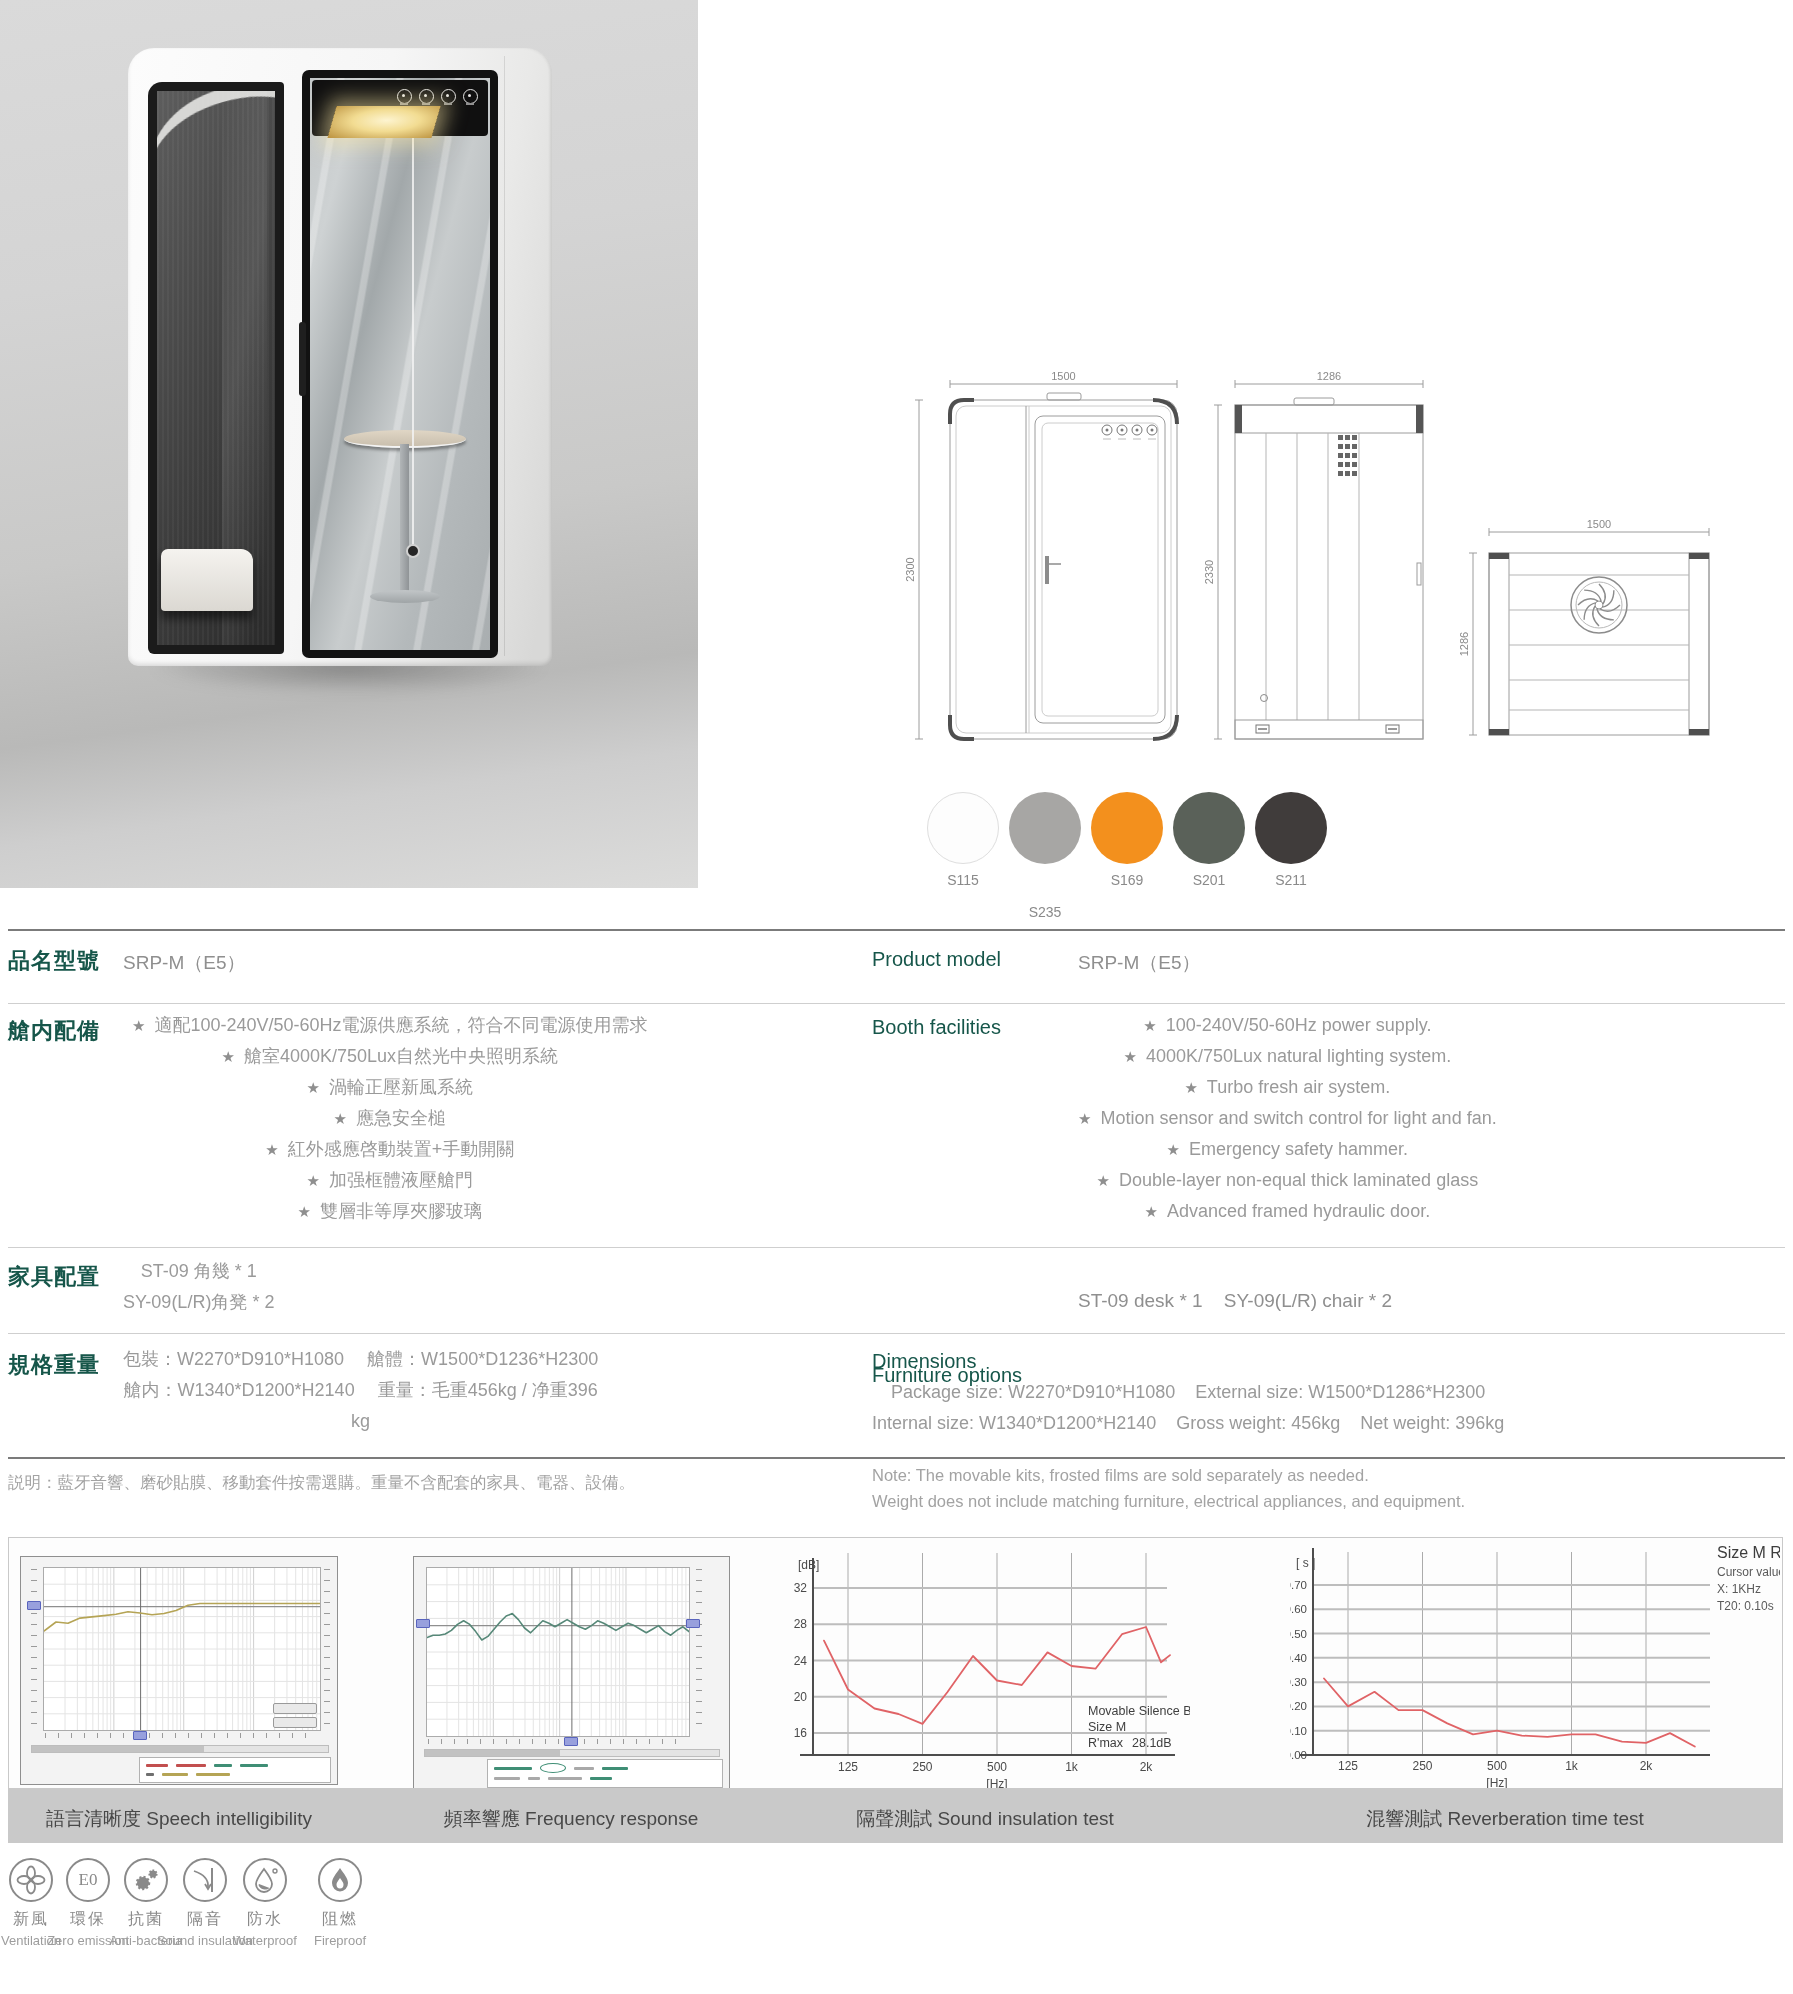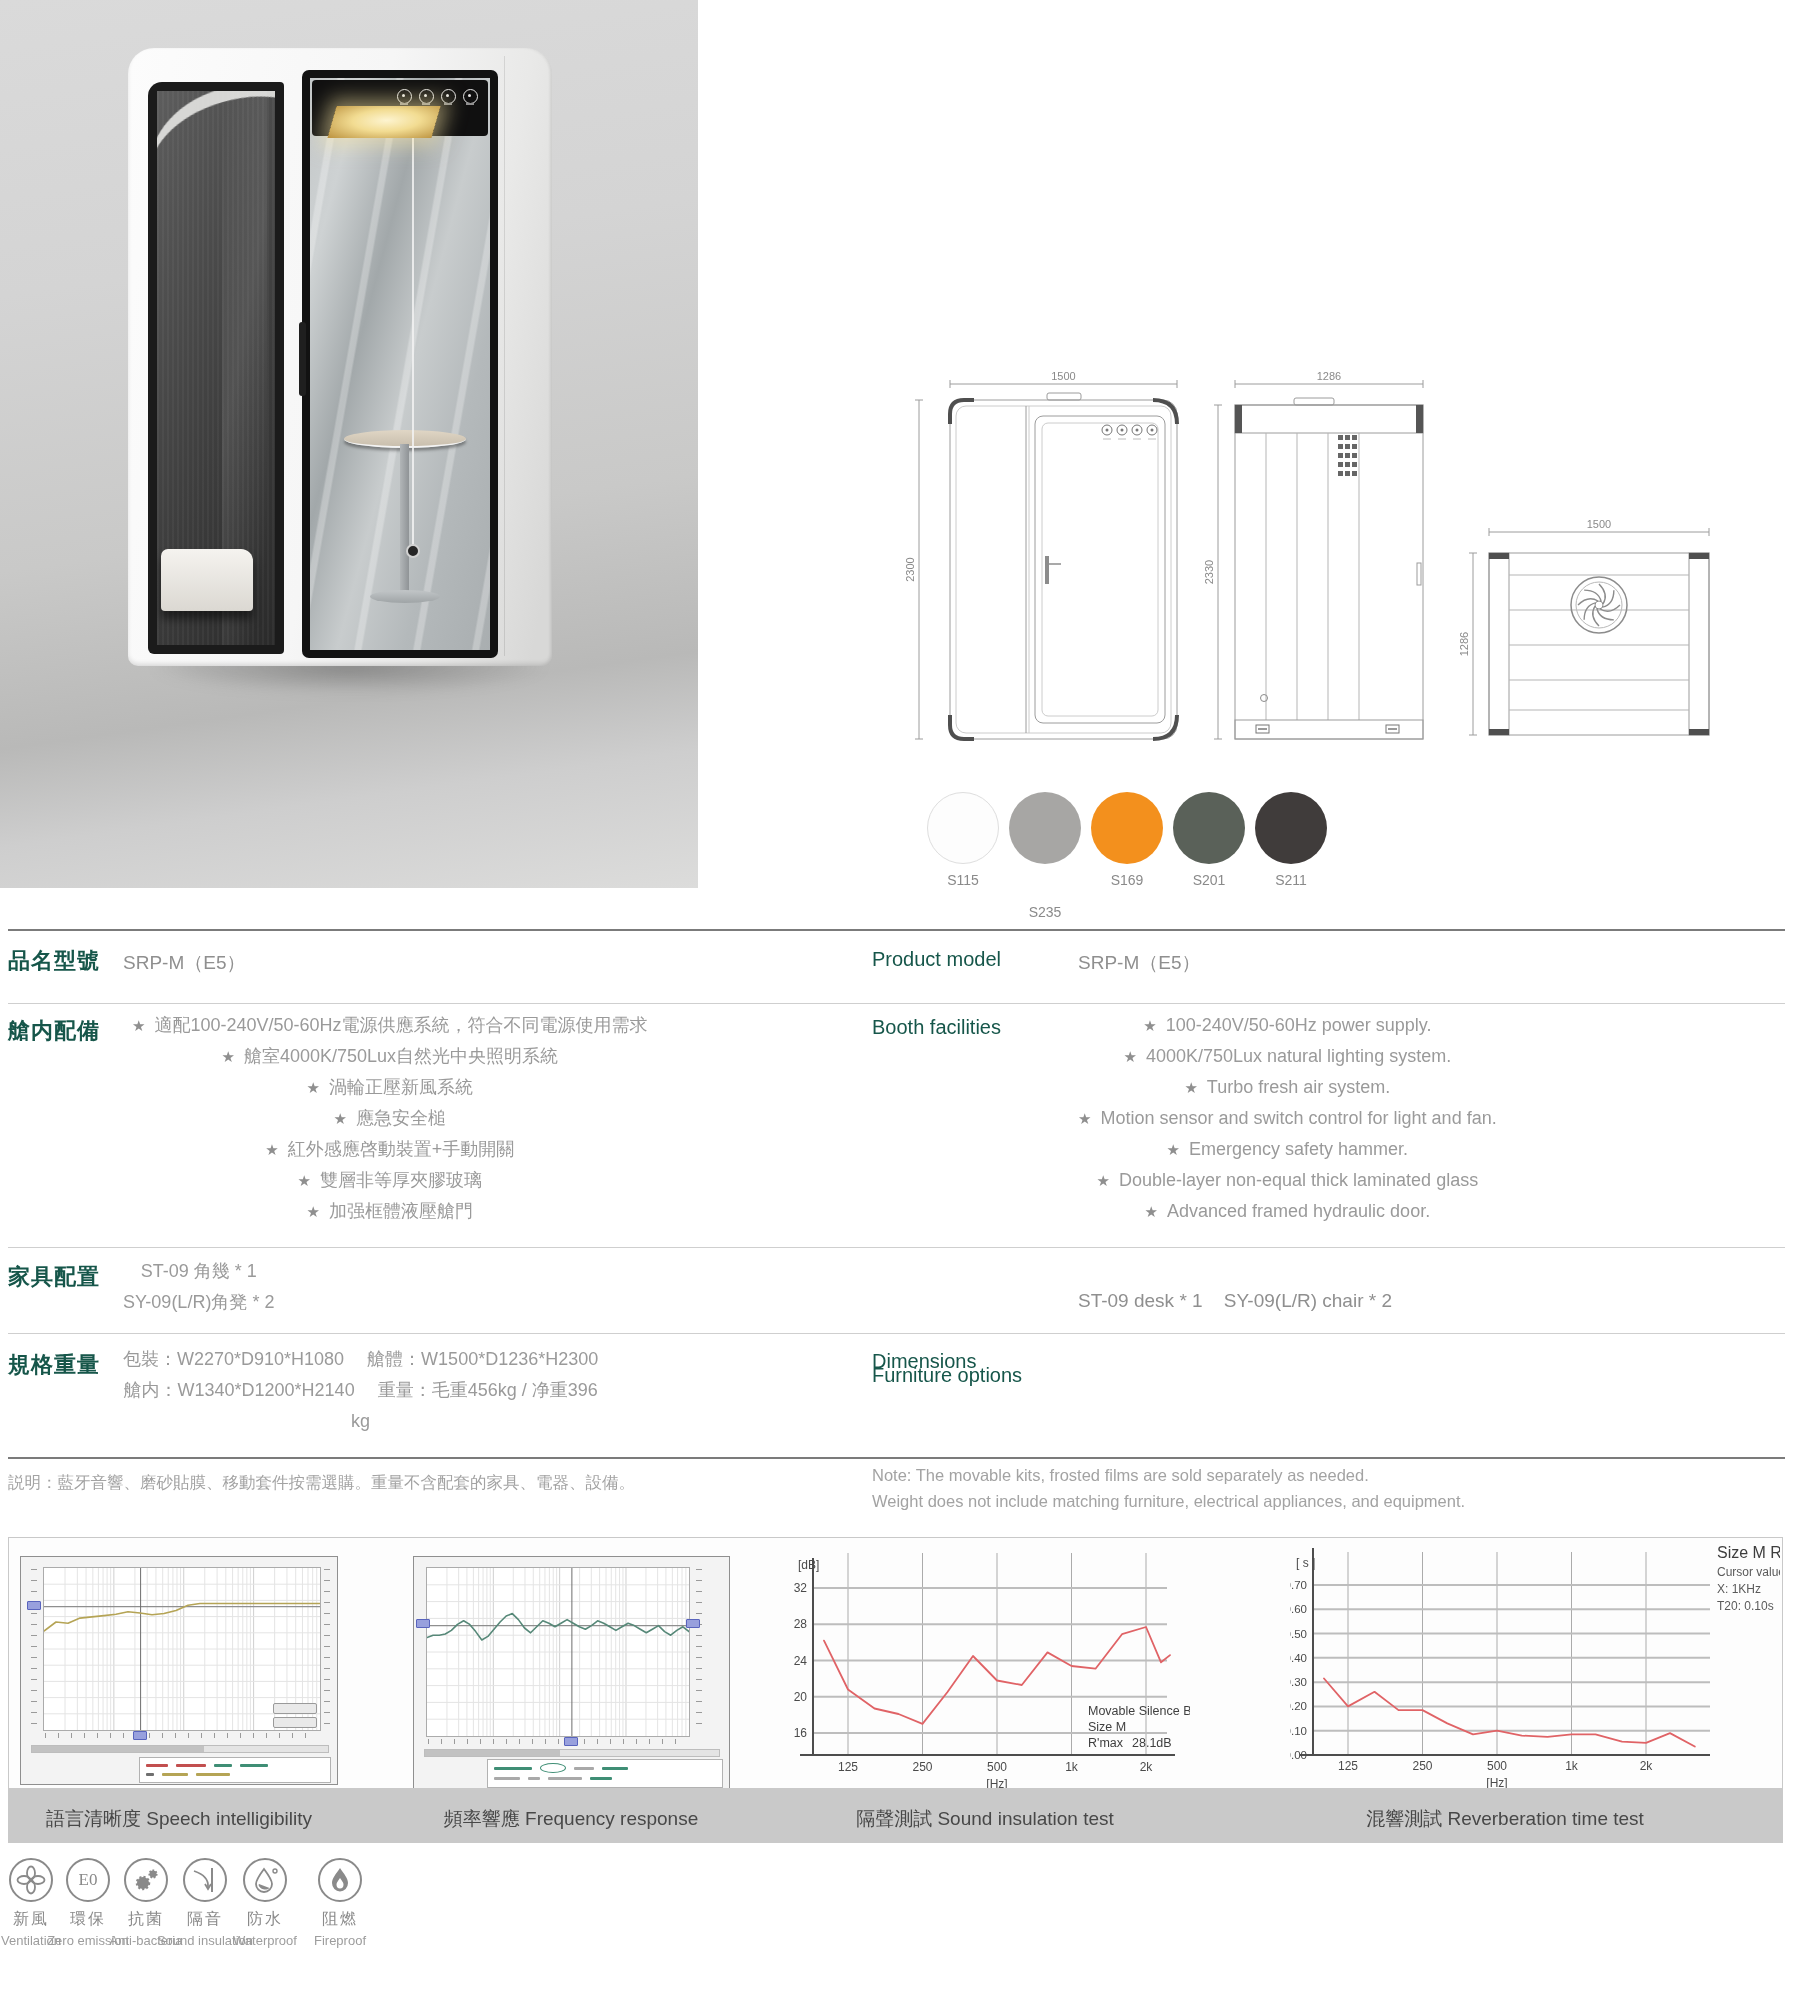--- a/index.html
+++ b/index.html
@@ -276,22 +276,22 @@
 
   <div class="abs rule" style="top:1003px"></div>
 
   <div class="abs cn-label" style="left:8px;top:1016px">艙内配備</div>
   <div class="abs" style="left:132px;top:1012px" id="fac-cn">
       <div class="spec-line"><span class="star">★</span><span>適配100-240V/50-60Hz電源供應系統，符合不同電源使用需求</span></div>
       <div class="spec-line"><span class="star">★</span><span>艙室4000K/750Lux自然光中央照明系統</span></div>
       <div class="spec-line"><span class="star">★</span><span>渦輪正壓新風系統</span></div>
       <div class="spec-line"><span class="star">★</span><span>應急安全槌</span></div>
       <div class="spec-line"><span class="star">★</span><span>紅外感應啓動裝置+手動開關</span></div>
+      <div class="spec-line"><span class="star">★</span><span>加强框體液壓艙門</span></div>
       <div class="spec-line"><span class="star">★</span><span>雙層非等厚夾膠玻璃</span></div>
-      <div class="spec-line"><span class="star">★</span><span>加强框體液壓艙門</span></div>
     </div>
   <div class="abs en-label" style="left:872px;top:1016px">Booth facilities</div>
   <div class="abs" style="left:1078px;top:1012px" id="fac-en">
       <div class="spec-line"><span class="star">★</span><span>100-240V/50-60Hz power supply.</span></div>
       <div class="spec-line"><span class="star">★</span><span>4000K/750Lux natural lighting system.</span></div>
       <div class="spec-line"><span class="star">★</span><span>Turbo fresh air system.</span></div>
       <div class="spec-line"><span class="star">★</span><span>Motion sensor and switch control for light and fan.</span></div>
       <div class="spec-line"><span class="star">★</span><span>Emergency safety hammer.</span></div>
       <div class="spec-line"><span class="star">★</span><span>Double-layer non-equal thick laminated glass</span></div>
       <div class="spec-line"><span class="star">★</span><span>Advanced framed hydraulic door.</span></div>
@@ -309,20 +309,24 @@
 
   <div class="abs rule" style="top:1333px"></div>
 
   <div class="abs cn-label" style="left:8px;top:1350px">規格重量</div>
   <div class="abs" style="left:123px;top:1346px" id="size-cn">
       <div class="spec-line"><span>包裝：W2270*D910*H1080　 艙體：W1500*D1236*H2300</span></div>
       <div class="spec-line"><span>艙内：W1340*D1200*H2140　 重量：毛重456kg / 净重396</span></div>
       <div class="spec-line"><span>kg</span></div>
     </div>
   <div class="abs en-label" style="left:872px;top:1350px">Dimensions</div>
+  <div class="abs" style="left:872px;top:1379px" id="size-en">
+      <div class="spec-line"><span>Package size: W2270*D910*H1080    External size: W1500*D1286*H2300</span></div>
+      <div class="spec-line"><span>Internal size: W1340*D1200*H2140    Gross weight: 456kg    Net weight: 396kg</span></div>
+    </div>
 
   <div class="abs rule-dark" style="top:1457px"></div>
 
   <div class="abs note" style="left:8px;top:1472px">説明：藍牙音響、磨砂貼膜、移動套件按需選購。重量不含配套的家具、電器、設備。</div>
   <div class="abs note" style="left:872px;top:1466px">Note: The movable kits, frosted films are sold separately as needed.</div>
   <div class="abs note" style="left:872px;top:1492px">Weight does not include matching furniture, electrical appliances, and equipment.</div>
 
   <div class="abs charts-panel"></div>
 
   <div class="abs soft-panel" style="left:20px;top:1556px;width:318px;height:229px">

